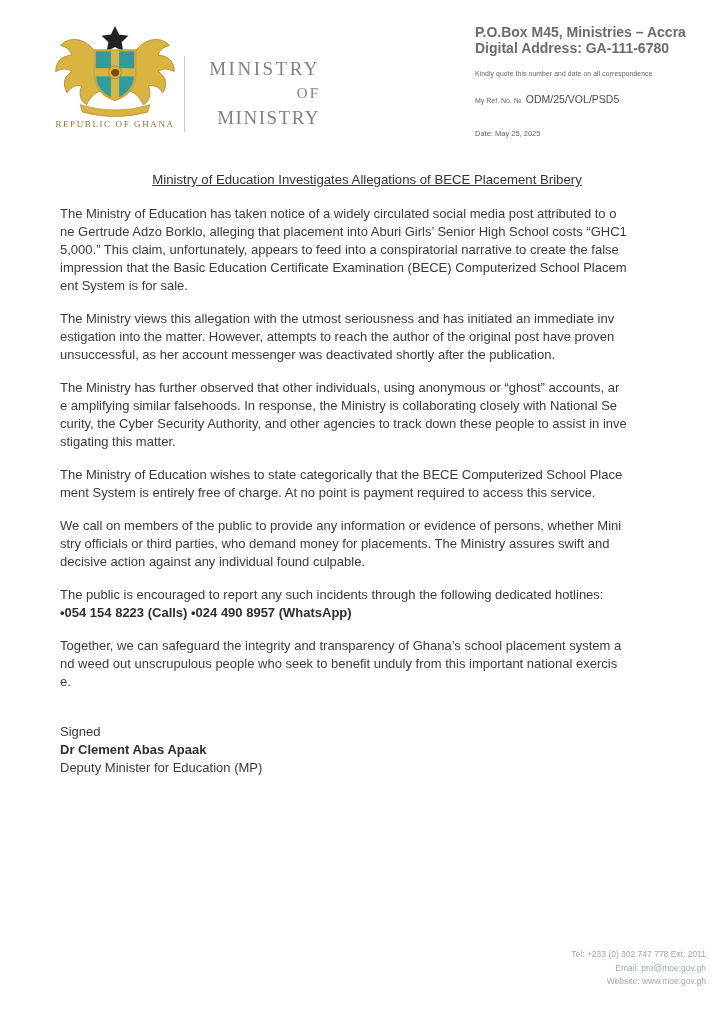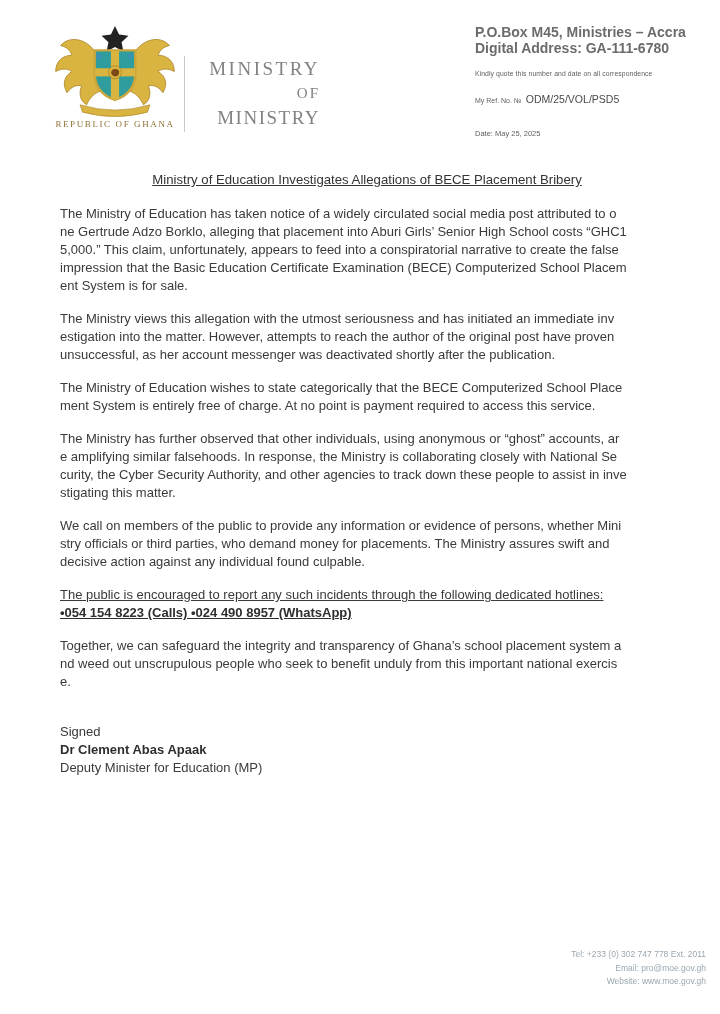--- a/index.html
+++ b/index.html
@@ -42,21 +42,21 @@
   .headline{
     font-size:13.2px;text-align:center;text-decoration:underline;
     margin:0 0 18px 0;color:#333333;
   }
   .para{
     font-size:13px;line-height:18px;margin:0 0 15px 0;
     white-space:pre;color:#3a3a3a;
   }
   .para-bold{font-weight:bold;color:#2f2f2f;}
   .hotline-block{margin:0 0 15px 0;}
-  .hotline-block .para{margin:0;text-decoration:underline;}
+  .hotline-block .para{margin:0;}
   .signature{margin-top:32px;font-size:13px;line-height:18px;}
   .sig-name{font-weight:bold;color:#2f2f2f;}
   
   .page-footer{
     position:absolute;right:14px;top:948px;width:320px;
     text-align:right;font-size:8.5px;line-height:13.5px;color:#9aa7b0;
   }
 </style>
 </head>
 <body>
@@ -115,26 +115,26 @@
     <p class="headline">Ministry of Education Investigates Allegations of BECE Placement Bribery</p>
 
     <p class="para">The Ministry of Education has taken notice of a widely circulated social media post attributed to o
 ne Gertrude Adzo Borklo, alleging that placement into Aburi Girls’ Senior High School costs “GHC1
 5,000.” This claim, unfortunately, appears to feed into a conspiratorial narrative to create the false
 impression that the Basic Education Certificate Examination (BECE) Computerized School Placem
 ent System is for sale.</p>
     <p class="para">The Ministry views this allegation with the utmost seriousness and has initiated an immediate inv
 estigation into the matter. However, attempts to reach the author of the original post have proven
 unsuccessful, as her account messenger was deactivated shortly after the publication.</p>
-    <p class="para">The Ministry of Education wishes to state categorically that the BECE Computerized School Place
-ment System is entirely free of charge. At no point is payment required to access this service.</p>
     <p class="para">The Ministry has further observed that other individuals, using anonymous or “ghost” accounts, ar
 e amplifying similar falsehoods. In response, the Ministry is collaborating closely with National Se
 curity, the Cyber Security Authority, and other agencies to track down these people to assist in inve
 stigating this matter.</p>
+    <p class="para">The Ministry of Education wishes to state categorically that the BECE Computerized School Place
+ment System is entirely free of charge. At no point is payment required to access this service.</p>
     <p class="para">We call on members of the public to provide any information or evidence of persons, whether Mini
 stry officials or third parties, who demand money for placements. The Ministry assures swift and
 decisive action against any individual found culpable.</p>
 
     <div class="hotline-block">
       <p class="para">The public is encouraged to report any such incidents through the following dedicated hotlines:</p>
       <p class="para para-bold">•054 154 8223 (Calls) •024 490 8957 (WhatsApp)</p>
     </div>
 
     <p class="para">Together, we can safeguard the integrity and transparency of Ghana’s school placement system a

